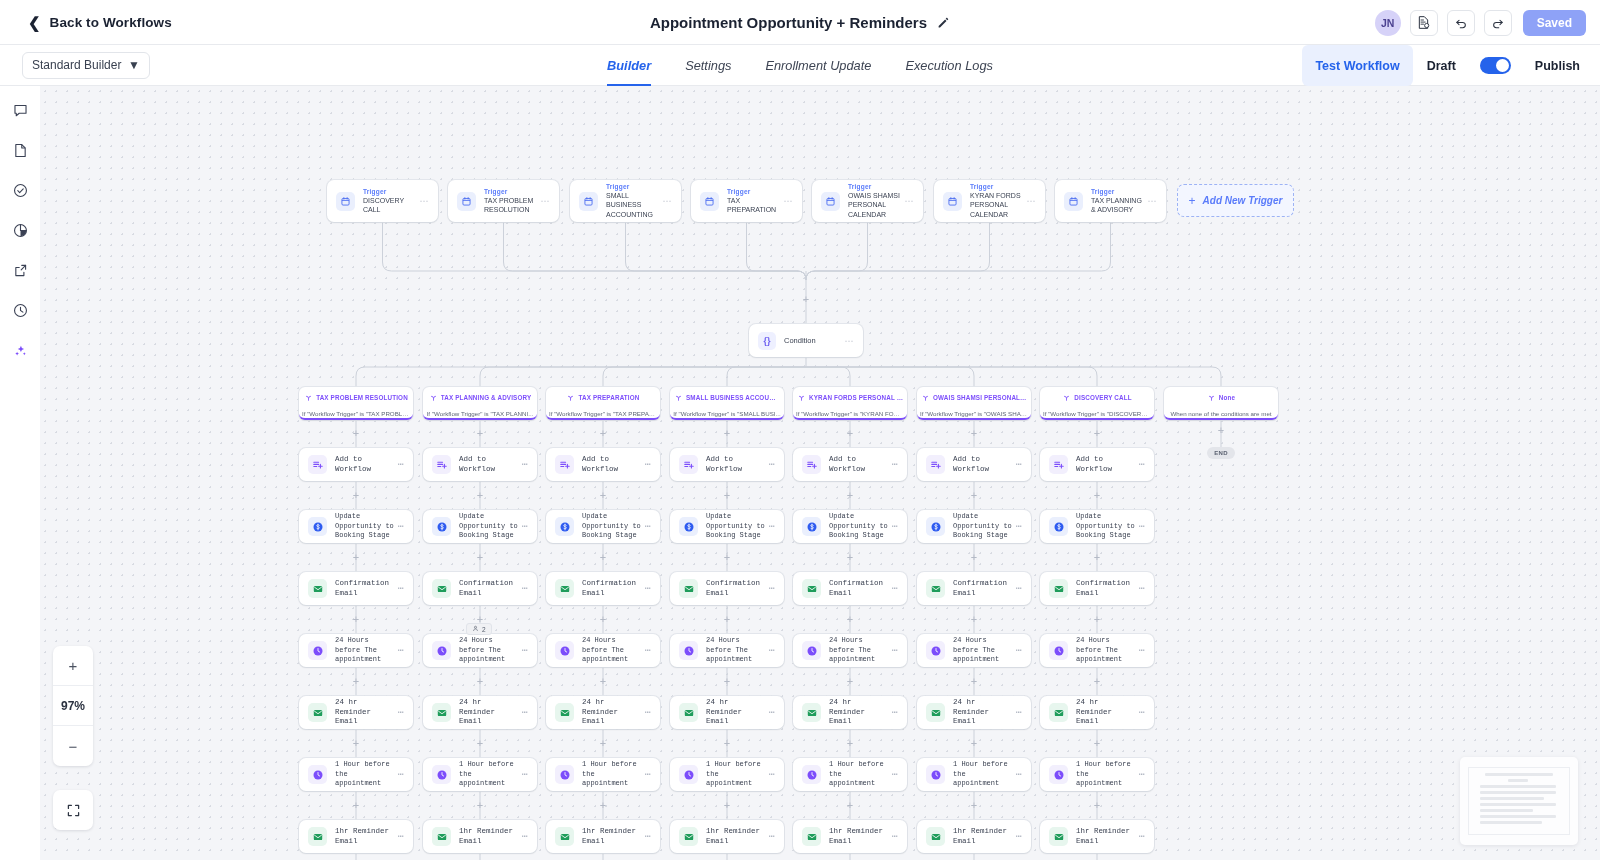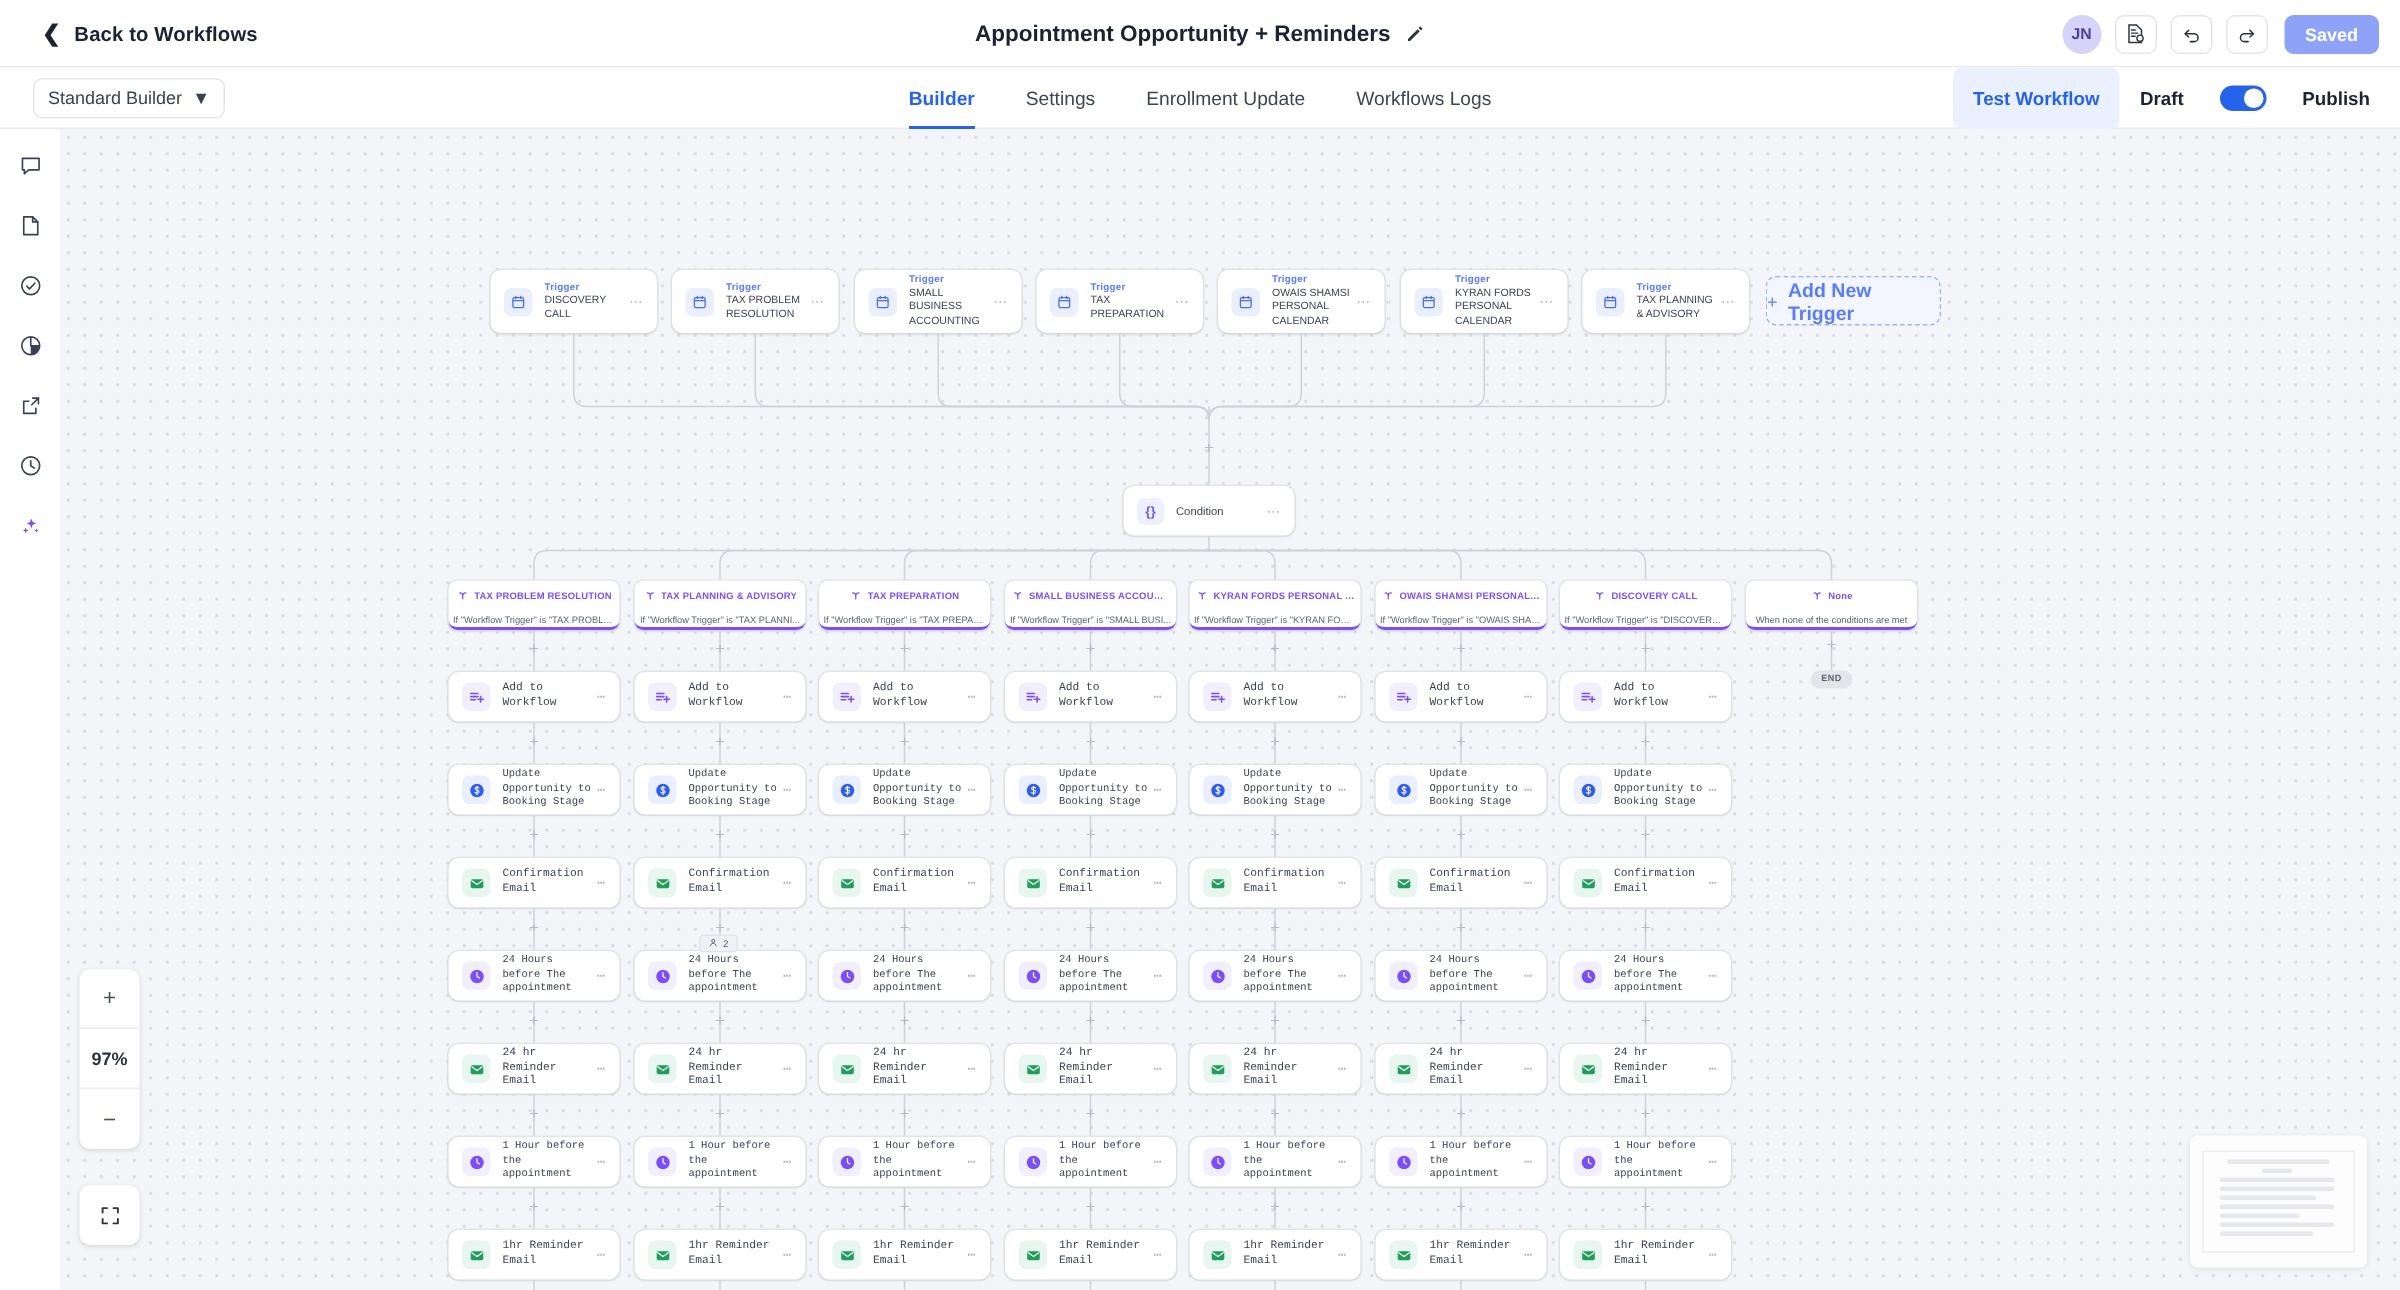--- a/index.html
+++ b/index.html
@@ -68,21 +68,21 @@
   }
   .builder-select span { font-size: 12px; color: #394150; }
   .caret { font-size: 8px; color: #9aa2b1; }
 
   .tabs {
     position: absolute; left: 0; right: 0; top: 0; height: 41px;
     display: flex; align-items: center; justify-content: center; gap: 34px;
   }
   .tab {
     font-size: 12.8px; color: #3d4453; cursor: pointer;
-    height: 41px; display: flex; align-items: center; position: relative;
+    height: 41px; display: flex; align-items: center; position: relative; font-style: italic;
   }
   .tab.active { color: #2563eb; font-weight: 600; }
   .tab.active::after {
     content: ""; position: absolute; left: 0; right: 0; bottom: 0;
     height: 2px; background: #2563eb;
   }
   .sub-right {
     position: absolute; right: 20px; top: 0; height: 41px;
     display: flex; gap: 14px;
   }
@@ -151,21 +151,21 @@
 
   
   .trigger-node { width: 111px; height: 42px; }
   .add-trigger {
     position: absolute; width: 117px; height: 33px;
     border: 1px dashed #9db3f5; border-radius: 7px;
     background: #f3f6ff; display: flex; align-items: center;
     justify-content: center; gap: 7px; cursor: pointer;
   }
   .add-trigger .plus { color: #5b7cfa; font-size: 12px; line-height: 1; }
-  .add-trigger .atext { font-size: 13px; font-weight: 700; color: #5b7cfa; }
+  .add-trigger .atext { font-size: 10px; font-weight: 700; color: #5b7cfa; font-style: italic; }
 
   
   .cond-node {
     position: absolute; width: 114px; height: 33px;
     background: #fff; border-radius: 7px;
     box-shadow: 0 1px 2px rgba(20,25,40,.07), 0 0 0 1px rgba(225,228,234,.9);
     display: flex; align-items: center; padding: 0 9px; cursor: pointer;
   }
   .cond-node .ci {
     width: 18px; height: 18px; border-radius: 5px; background: #eef0ff;
@@ -294,21 +294,21 @@
   <div class="subbar">
     <div class="builder-select">
       <span>Standard Builder</span>
       <span class="caret">▼</span>
     </div>
 
     <div class="tabs">
       <div class="tab active">Builder</div>
       <div class="tab">Settings</div>
       <div class="tab">Enrollment Update</div>
-      <div class="tab">Workflows Logs</div>
+      <div class="tab">Execution Logs</div>
     </div>
 
     <div class="sub-right">
       <button class="test-btn">Test Workflow</button>
       <div class="toggle-group">
         <span class="toggle-label">Draft</span>
         <div class="switch">
             <div class="knob"></div>
           </div>
         <span class="toggle-label">Publish</span>

